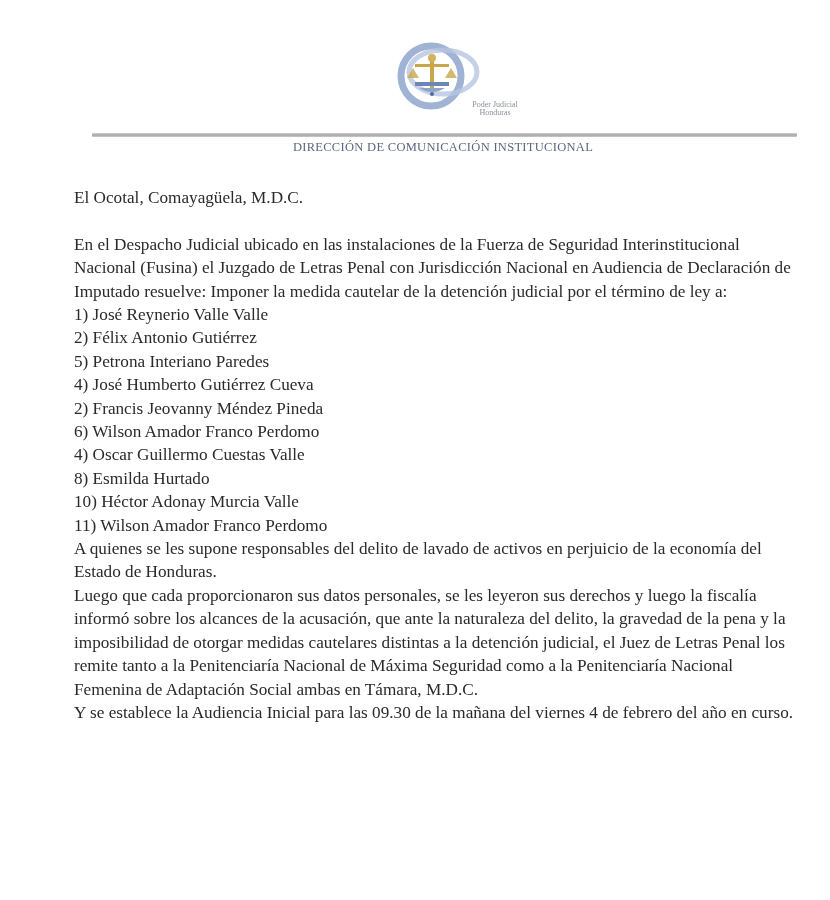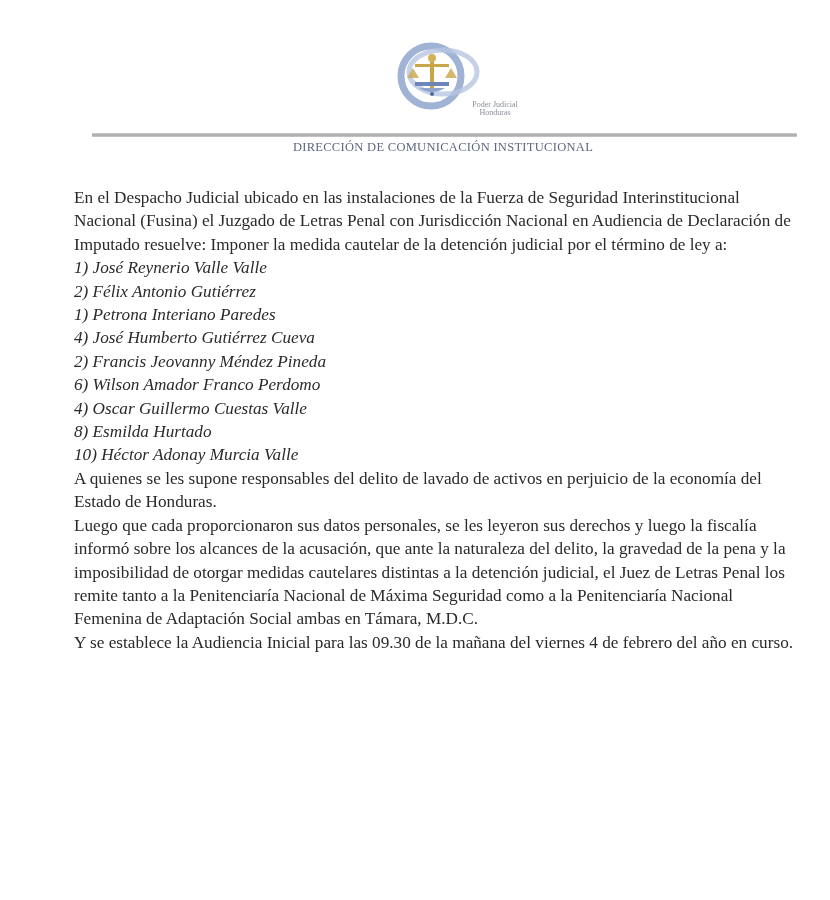--- a/index.html
+++ b/index.html
@@ -71,21 +71,20 @@
     .place {
       margin-bottom: 23.4px !important;
     }
     .list {
       margin: 0;
       padding: 0;
       list-style: none;
     }
     .list li {
       margin: 0;
-      font-style: italic;
     }
   </style>
 </head>
 <body>
 
 <div class="header">
   <svg class="logo" viewBox="0 0 90 70" xmlns="http://www.w3.org/2000/svg">
     <defs>
       <radialGradient id="ringGrad" cx="50%" cy="50%" r="50%">
         <stop offset="70%" stop-color="#ffffff" stop-opacity="0"></stop>
@@ -106,28 +105,30 @@
   </svg>
   <div class="logo-text">
     <div>Poder Judicial</div>
     <div>Honduras</div>
   </div>
   <div class="rule"></div>
   <div class="dept-title">DIRECCIÓN DE COMUNICACIÓN INSTITUCIONAL</div>
 </div>
 
 <div class="content">
+  <p class="place">El Ocotal, Comayagüela, M.D.C.</p>
   <p>En el Despacho Judicial ubicado en las instalaciones de la Fuerza de Seguridad Interinstitucional Nacional (Fusina) el Juzgado de Letras Penal con Jurisdicción Nacional en Audiencia de Declaración de Imputado resuelve: Imponer la medida cautelar de la detención judicial por el término de ley a:</p>
   <ul class="list">
     <li>1) José Reynerio Valle Valle</li>
     <li>2) Félix Antonio Gutiérrez</li>
-    <li>1) Petrona Interiano Paredes</li>
+    <li>5) Petrona Interiano Paredes</li>
     <li>4) José Humberto Gutiérrez Cueva</li>
     <li>2) Francis Jeovanny Méndez Pineda</li>
     <li>6) Wilson Amador Franco Perdomo</li>
     <li>4) Oscar Guillermo Cuestas Valle</li>
     <li>8) Esmilda Hurtado</li>
     <li>10) Héctor Adonay Murcia Valle</li>
+    <li>11) Wilson Amador Franco Perdomo</li>
   </ul>
   <p>A quienes se les supone responsables del delito de lavado de activos en perjuicio de la economía del Estado de Honduras.</p>
   <p>Luego que cada proporcionaron sus datos personales, se les leyeron sus derechos y luego la fiscalía informó sobre los alcances de la acusación, que ante la naturaleza del delito, la gravedad de la pena y la imposibilidad de otorgar medidas cautelares distintas a la detención judicial, el Juez de Letras Penal los remite tanto a la Penitenciaría Nacional de Máxima Seguridad como a la Penitenciaría Nacional Femenina de Adaptación Social ambas en Támara, M.D.C.</p>
   <p>Y se establece la Audiencia Inicial para las 09.30 de la mañana del viernes 4 de febrero del año en curso.</p>
 </div>
 
 </body></html>

